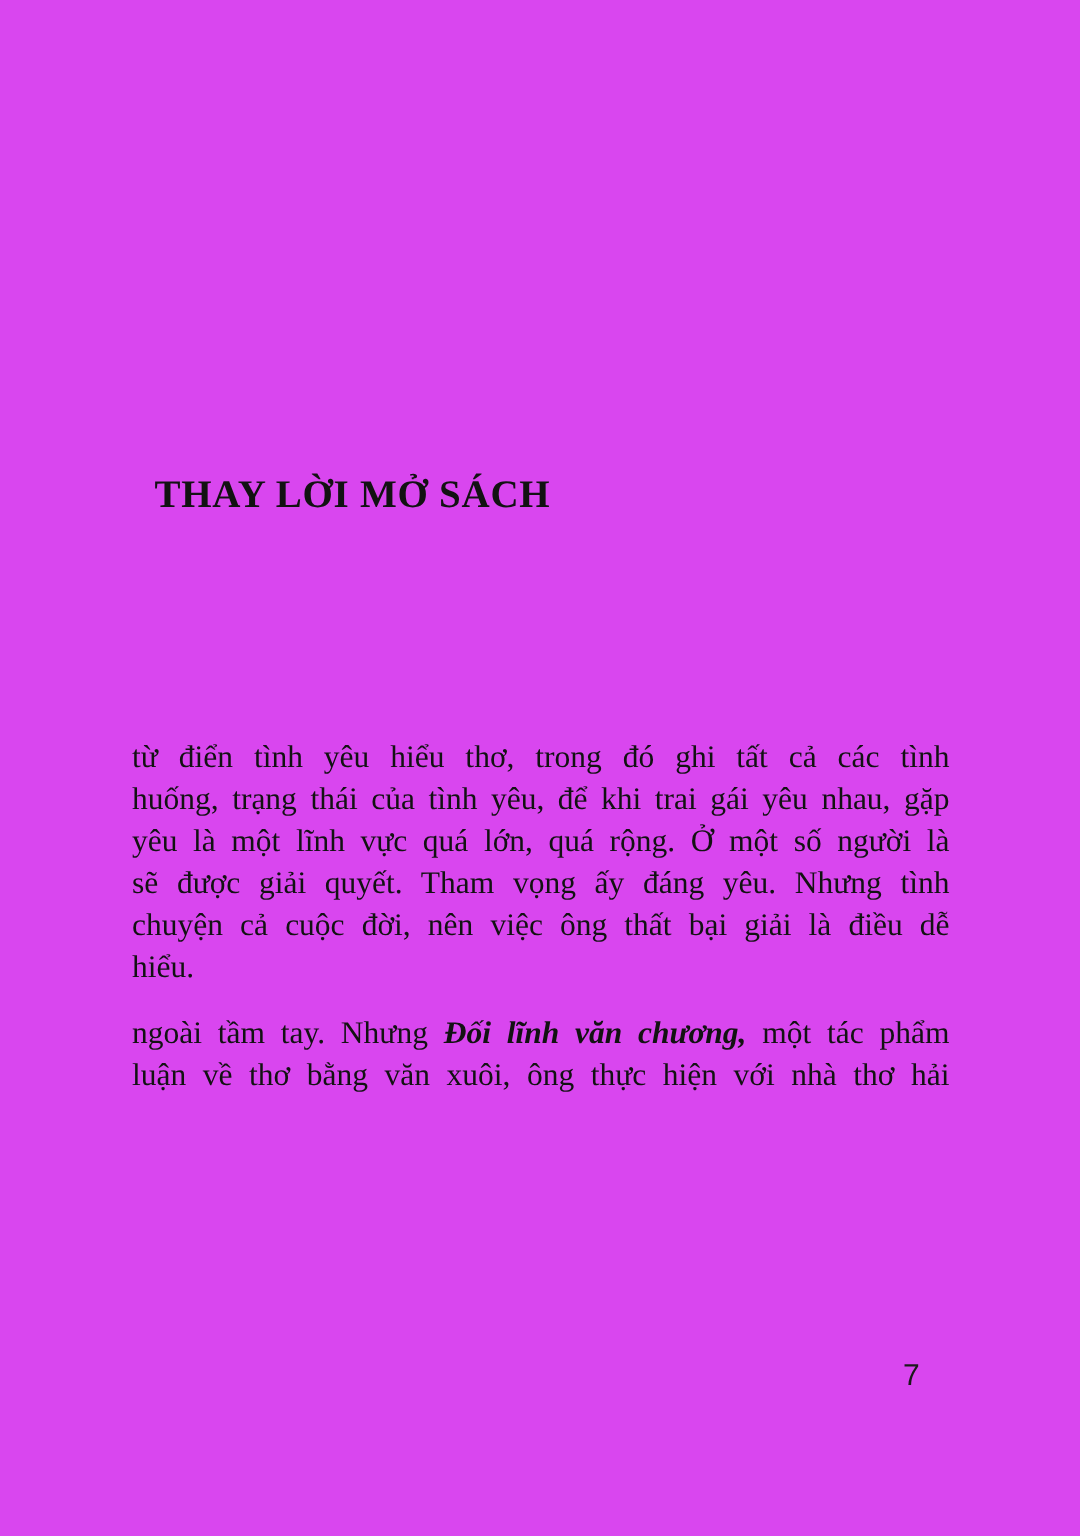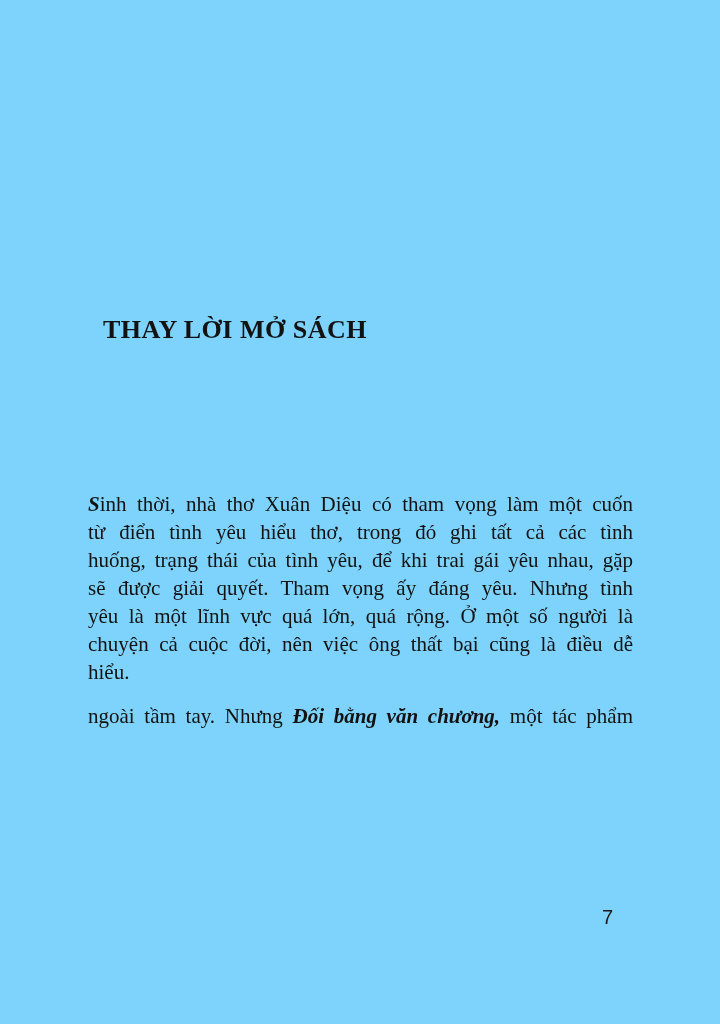--- a/index.html
+++ b/index.html
@@ -11,21 +11,21 @@
     height: 1024px;
     background: #ffffff;
     position: relative;
     overflow: hidden;
     font-family: "Liberation Serif", "DejaVu Serif", serif;
     color: #121212;
   }
   .book-page {
     position: absolute;
     inset: 0;
-    background: #7dd3fc;
+    background: #d946ef;
   }
   .chapter-title {
     position: absolute;
     left: 103px;
     top: 298px;
     font-size: 26px;
     font-weight: bold;
     letter-spacing: 0.5px;
     white-space: nowrap;
   }
@@ -86,28 +86,28 @@
 </head>
 <body>
 
 <div class="book-page">
 
   <h1 class="chapter-title">THAY LỜI MỞ SÁCH</h1>
 
 
   <div class="body-text">
       <div class="paragraph">
-        <div class="line"><span class="bi">S</span><span>inh thời, nhà thơ Xuân Diệu có tham vọng làm một cuốn</span></div>
         <div class="line"><span>từ điển tình yêu hiểu thơ, trong đó ghi tất cả các tình</span></div>
         <div class="line"><span>huống, trạng thái của tình yêu, để khi trai gái yêu nhau, gặp</span></div>
+        <div class="line"><span>yêu là một lĩnh vực quá lớn, quá rộng. Ở một số người là</span></div>
         <div class="line"><span>sẽ được giải quyết. Tham vọng ấy đáng yêu. Nhưng tình</span></div>
-        <div class="line"><span>yêu là một lĩnh vực quá lớn, quá rộng. Ở một số người là</span></div>
-        <div class="line"><span>chuyện cả cuộc đời, nên việc ông thất bại cũng là điều dễ</span></div>
+        <div class="line"><span>chuyện cả cuộc đời, nên việc ông thất bại giải là điều dễ</span></div>
         <div class="line last"><span>hiểu.</span></div>
       </div>
       <div class="paragraph">
-        <div class="line"><span>ngoài tầm tay. Nhưng </span><span class="bi">Đối bằng văn chương,</span><span> một tác phẩm</span></div>
+        <div class="line"><span>ngoài tầm tay. Nhưng </span><span class="bi">Đối lĩnh văn chương,</span><span> một tác phẩm</span></div>
+        <div class="line"><span>luận về thơ bằng văn xuôi, ông thực hiện với nhà thơ hải</span></div>
       </div>
     </div>
 
   <div class="page-number">7</div>
 
 </div>
 
 </body></html>

